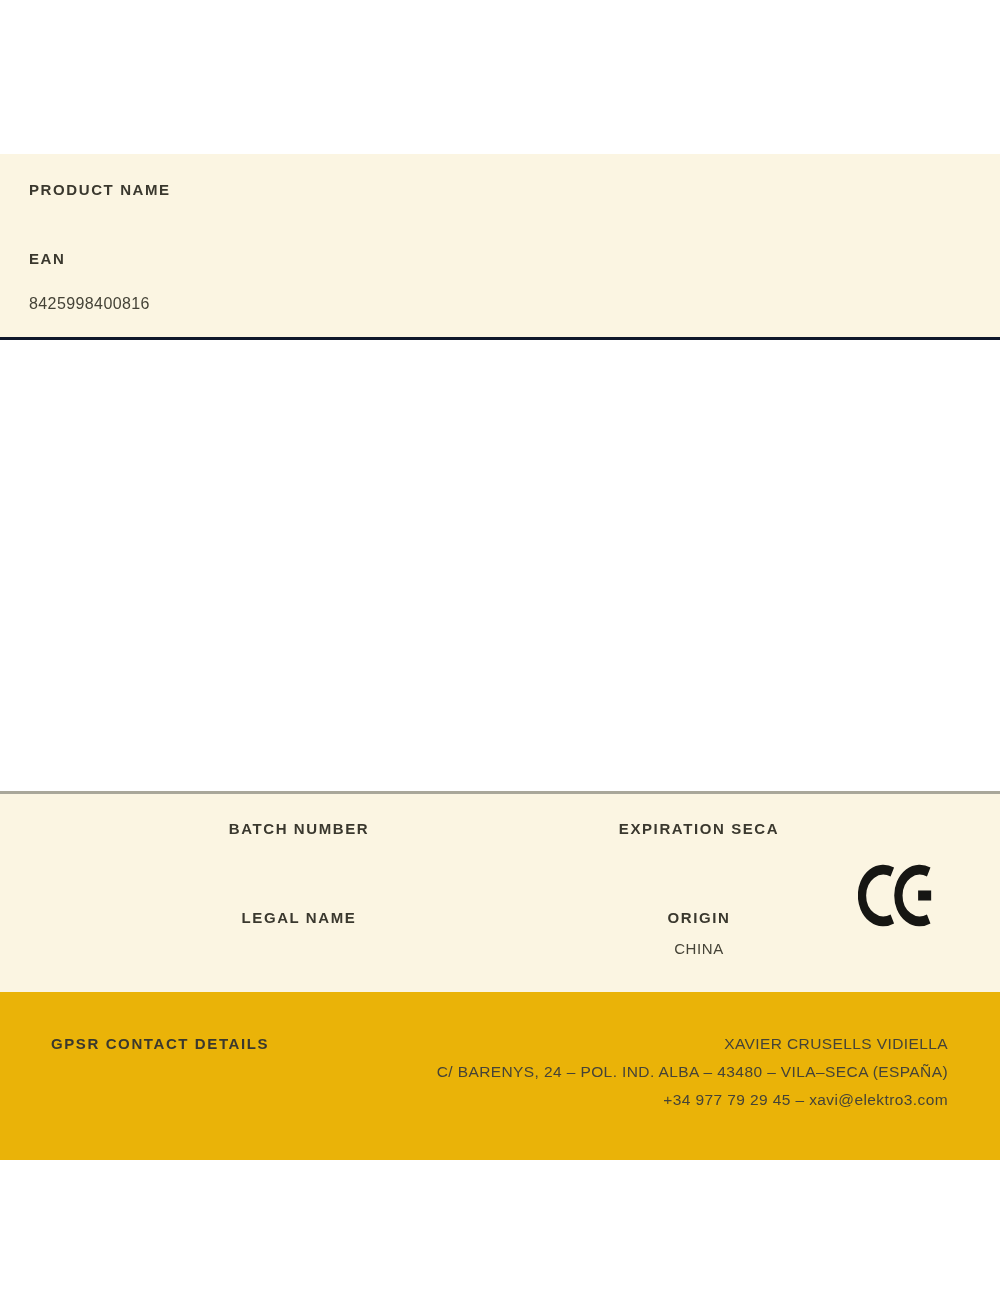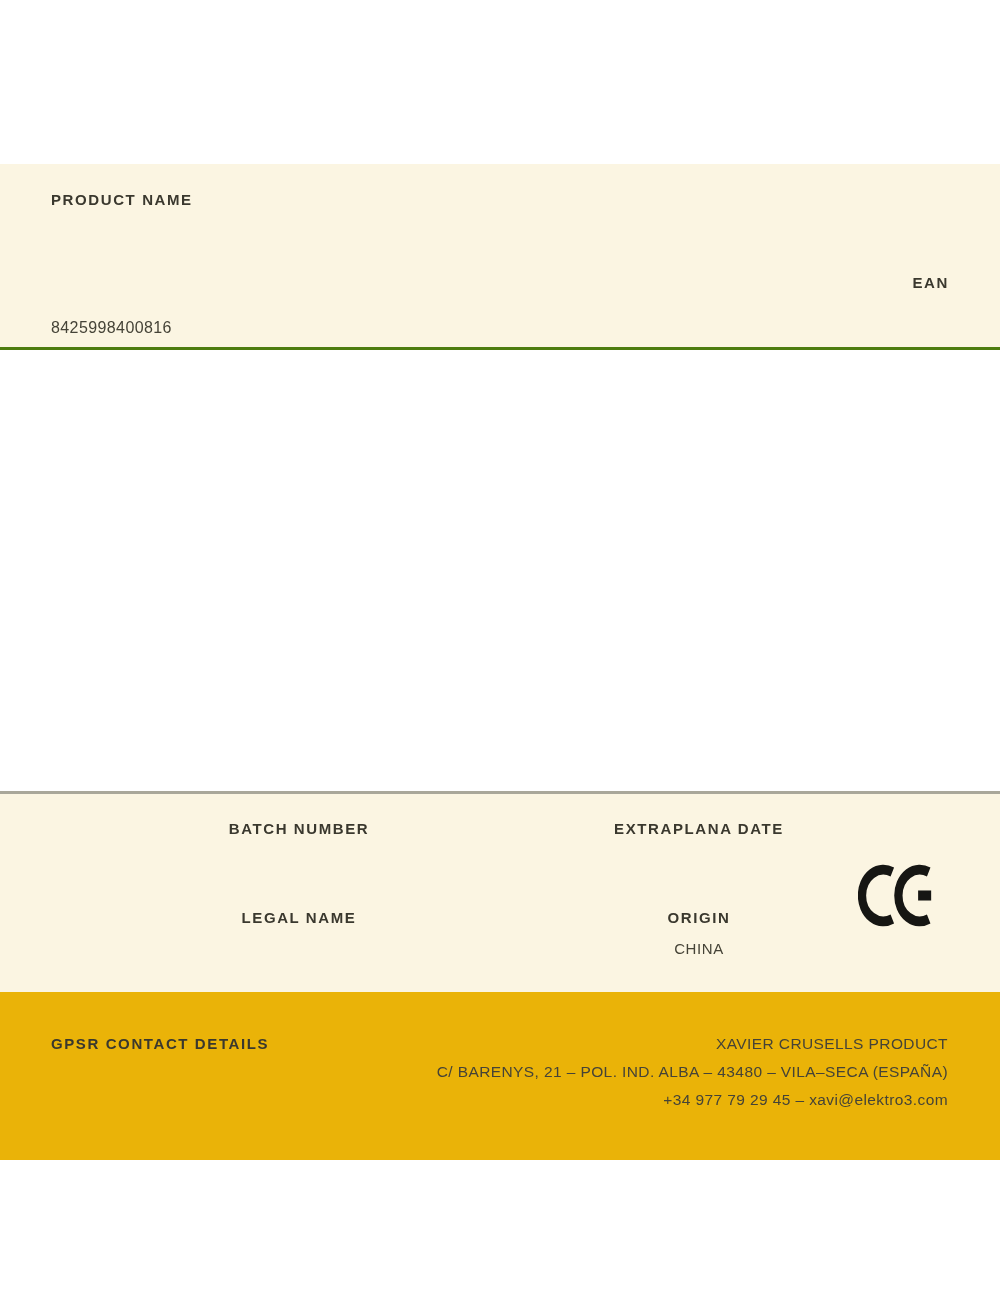--- a/index.html
+++ b/index.html
@@ -12,36 +12,36 @@
   }
   .page {
     position: absolute; top: 0; left: 0;
     width: 1000px; height: 1300px;
     background: #ffffff; overflow: hidden;
   }
   .panel { position: absolute; left: 0; width: 1000px; }
 
   
   .panel-product {
-    top: 164px; height: 186px;
+    top: 154px; height: 186px;
     background: #fbf5e2;
-    border-bottom: 3px solid #4d7c0f;
-    padding: 27px 51px 0 51px;
+    border-bottom: 3px solid #0f172a;
+    padding: 27px 51px 0 29px;
   }
   .field-label {
     font-size: 15px; font-weight: bold;
     letter-spacing: 1.6px; color: #3a382e;
     line-height: 17px;
   }
   .field-value {
     font-size: 16px; letter-spacing: 0.4px;
     color: #454337; line-height: 18px;
   }
   .product-name-value { margin-top: 10px; }
-  .ean-label { margin-top: 66px; text-align: right; }
+  .ean-label { margin-top: 52px; }
   .ean-value { margin-top: 28px; }
 
   
   .panel-batch {
     top: 791px; height: 237px;
     background: #fbf5e2;
     border-top: 3px solid #a9a79a;
     border-bottom: 3px solid #a9a79a;
   }
   .batch-col {
@@ -87,41 +87,41 @@
   </section>
 
   <section class="panel panel-batch">
     <div class="batch-col batch-col-left">
       <div class="field-label">BATCH NUMBER</div>
       <div class="value-slot"></div>
       <div class="field-label">LEGAL NAME</div>
     </div>
 
     <div class="batch-col batch-col-right">
-      <div class="field-label">EXTRAPLANA DATE</div>
+      <div class="field-label">EXPIRATION SECA</div>
       <div class="value-slot"></div>
       <div class="field-label">ORIGIN</div>
       <div class="small-value">CHINA</div>
     </div>
 
     <div class="ce-mark">
       <svg viewBox="0 0 110 70" preserveAspectRatio="none" aria-hidden="true">
         <g fill="none" stroke="#161613" stroke-width="10.5">
           <path d="M 43.4 10.5 A 27 27 0 1 0 43.4 59.5"></path>
           <path d="M 89.4 10.5 A 27 27 0 1 0 89.4 59.5"></path>
           <path d="M 76 35 L 92.5 35"></path>
         </g>
       </svg>
     </div>
   </section>
 
   <section class="panel panel-gpsr">
     <div class="gpsr-row">
       <div class="field-label gpsr-title">GPSR CONTACT DETAILS</div>
       <div class="gpsr-contact">
-        <div>XAVIER CRUSELLS PRODUCT</div>
-        <div>C/ BARENYS, 21 – POL. IND. ALBA – 43480 – VILA–SECA (ESPAÑA)</div>
+        <div>XAVIER CRUSELLS VIDIELLA</div>
+        <div>C/ BARENYS, 24 – POL. IND. ALBA – 43480 – VILA–SECA (ESPAÑA)</div>
         <div>+34 977 79 29 45 – xavi@elektro3.com</div>
       </div>
     </div>
   </section>
 
 </div>
 
 </body></html>

